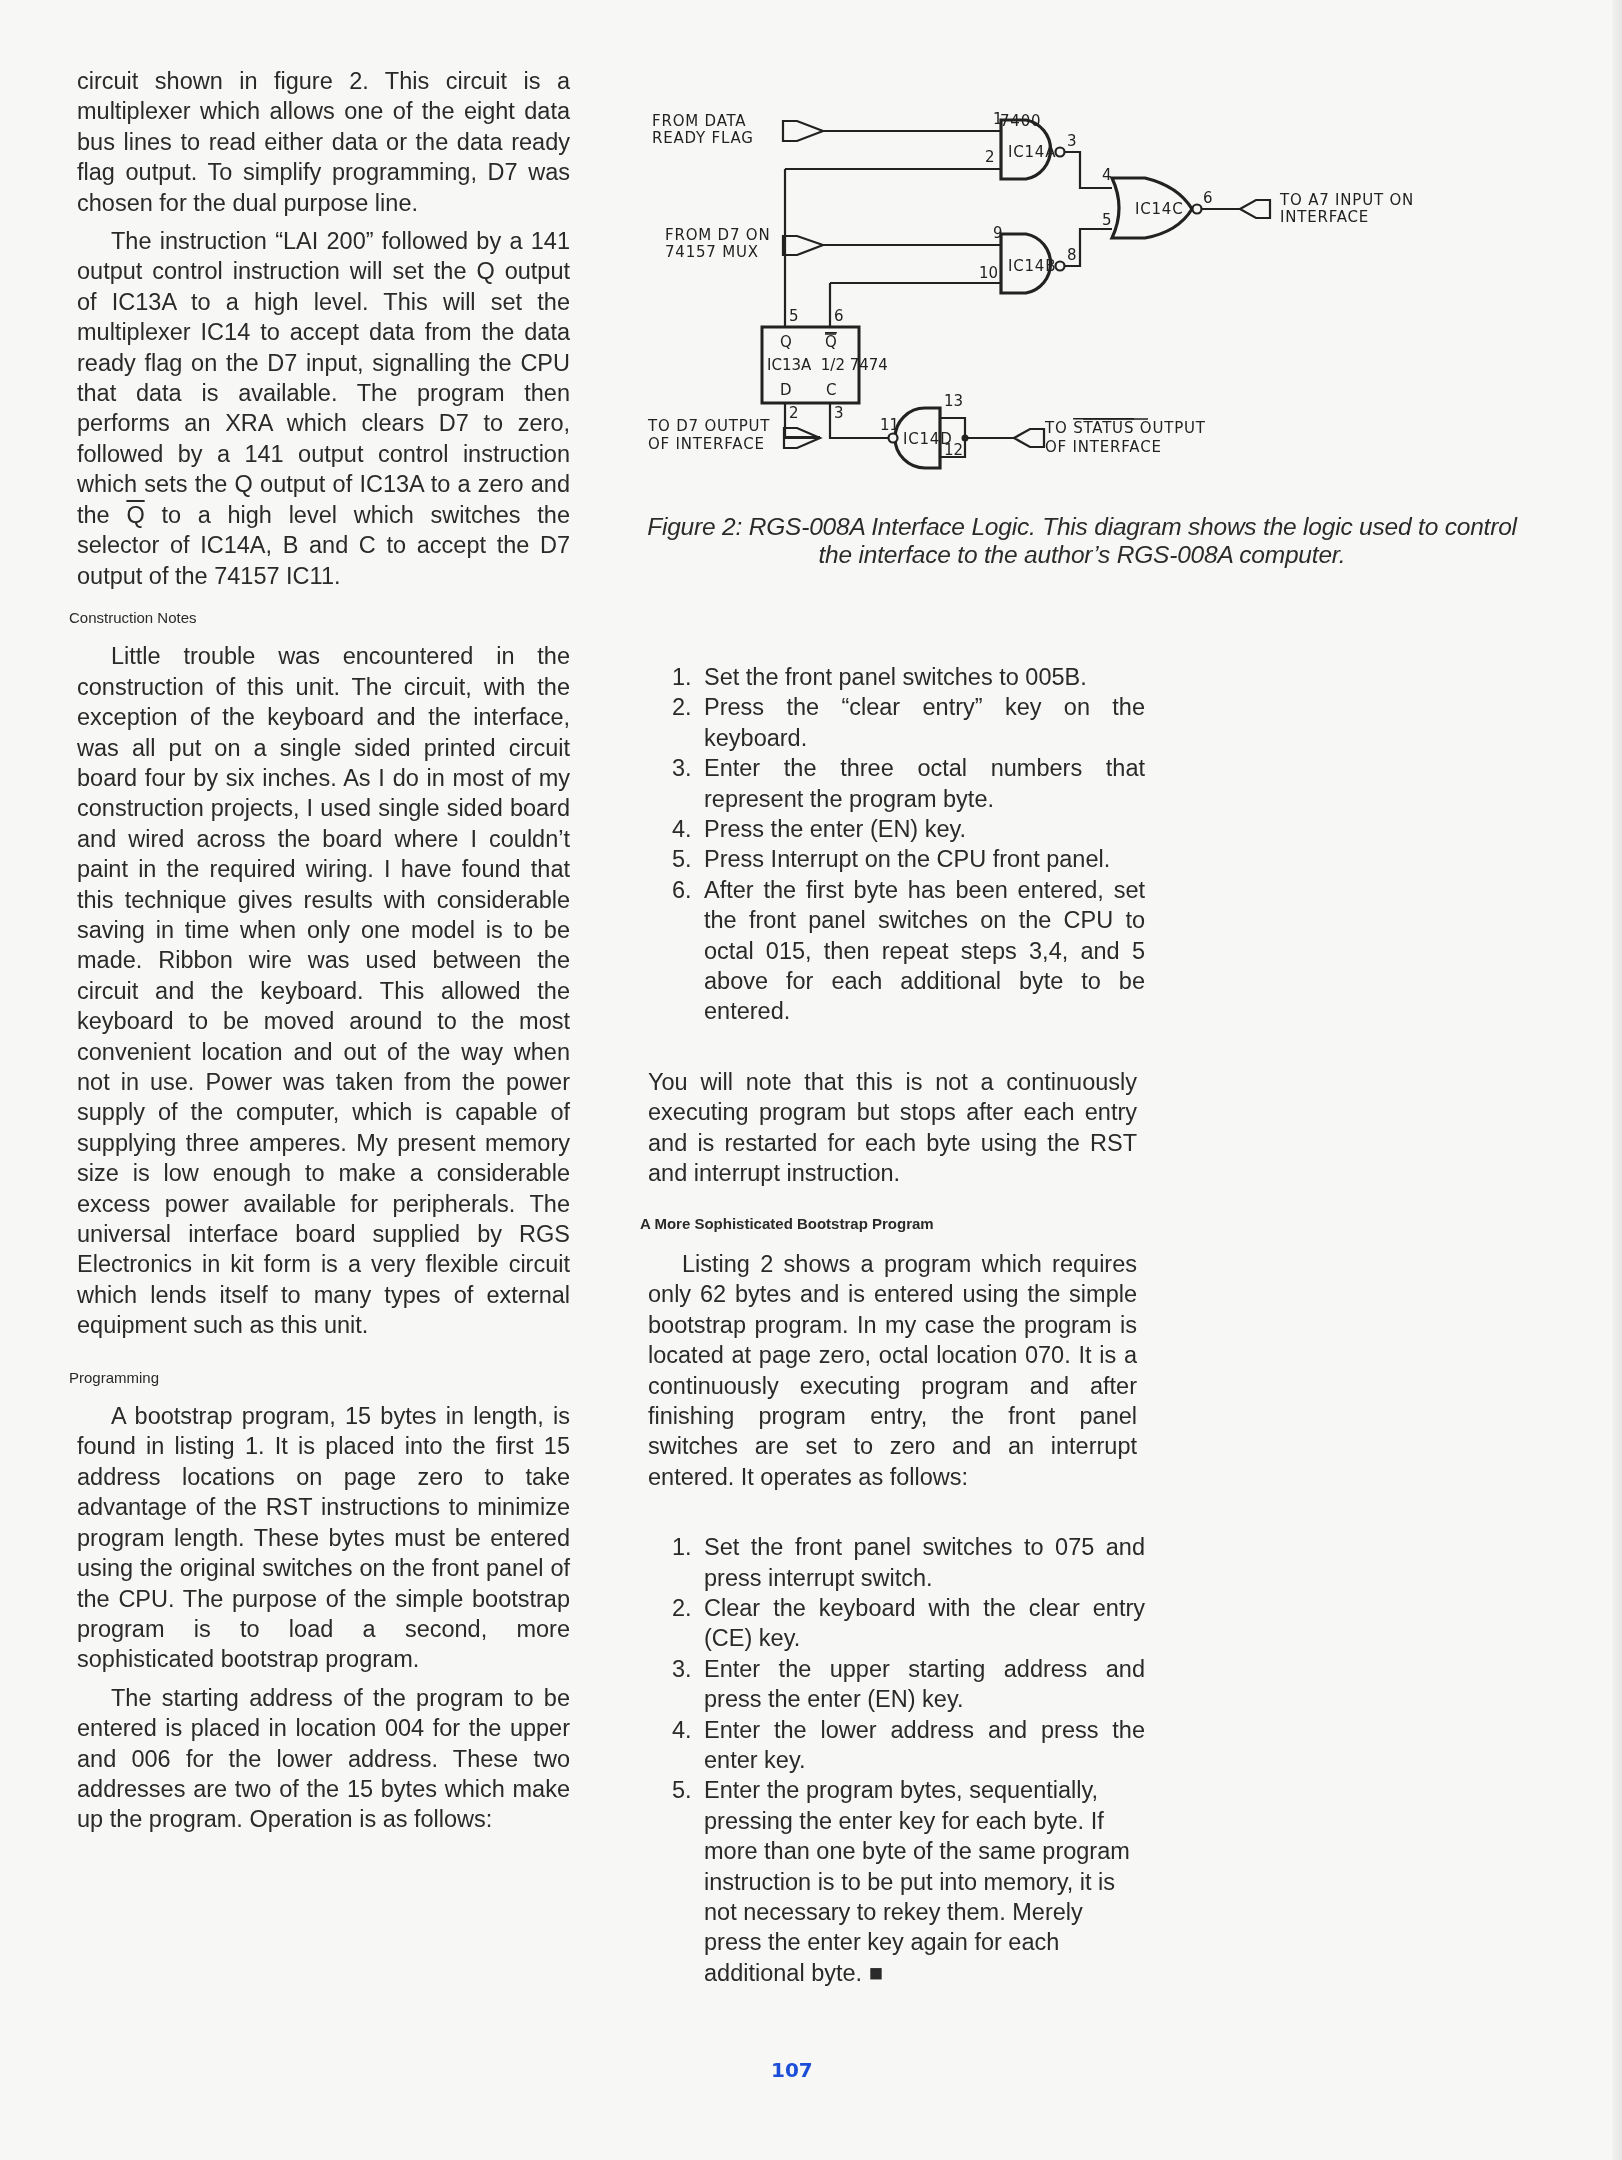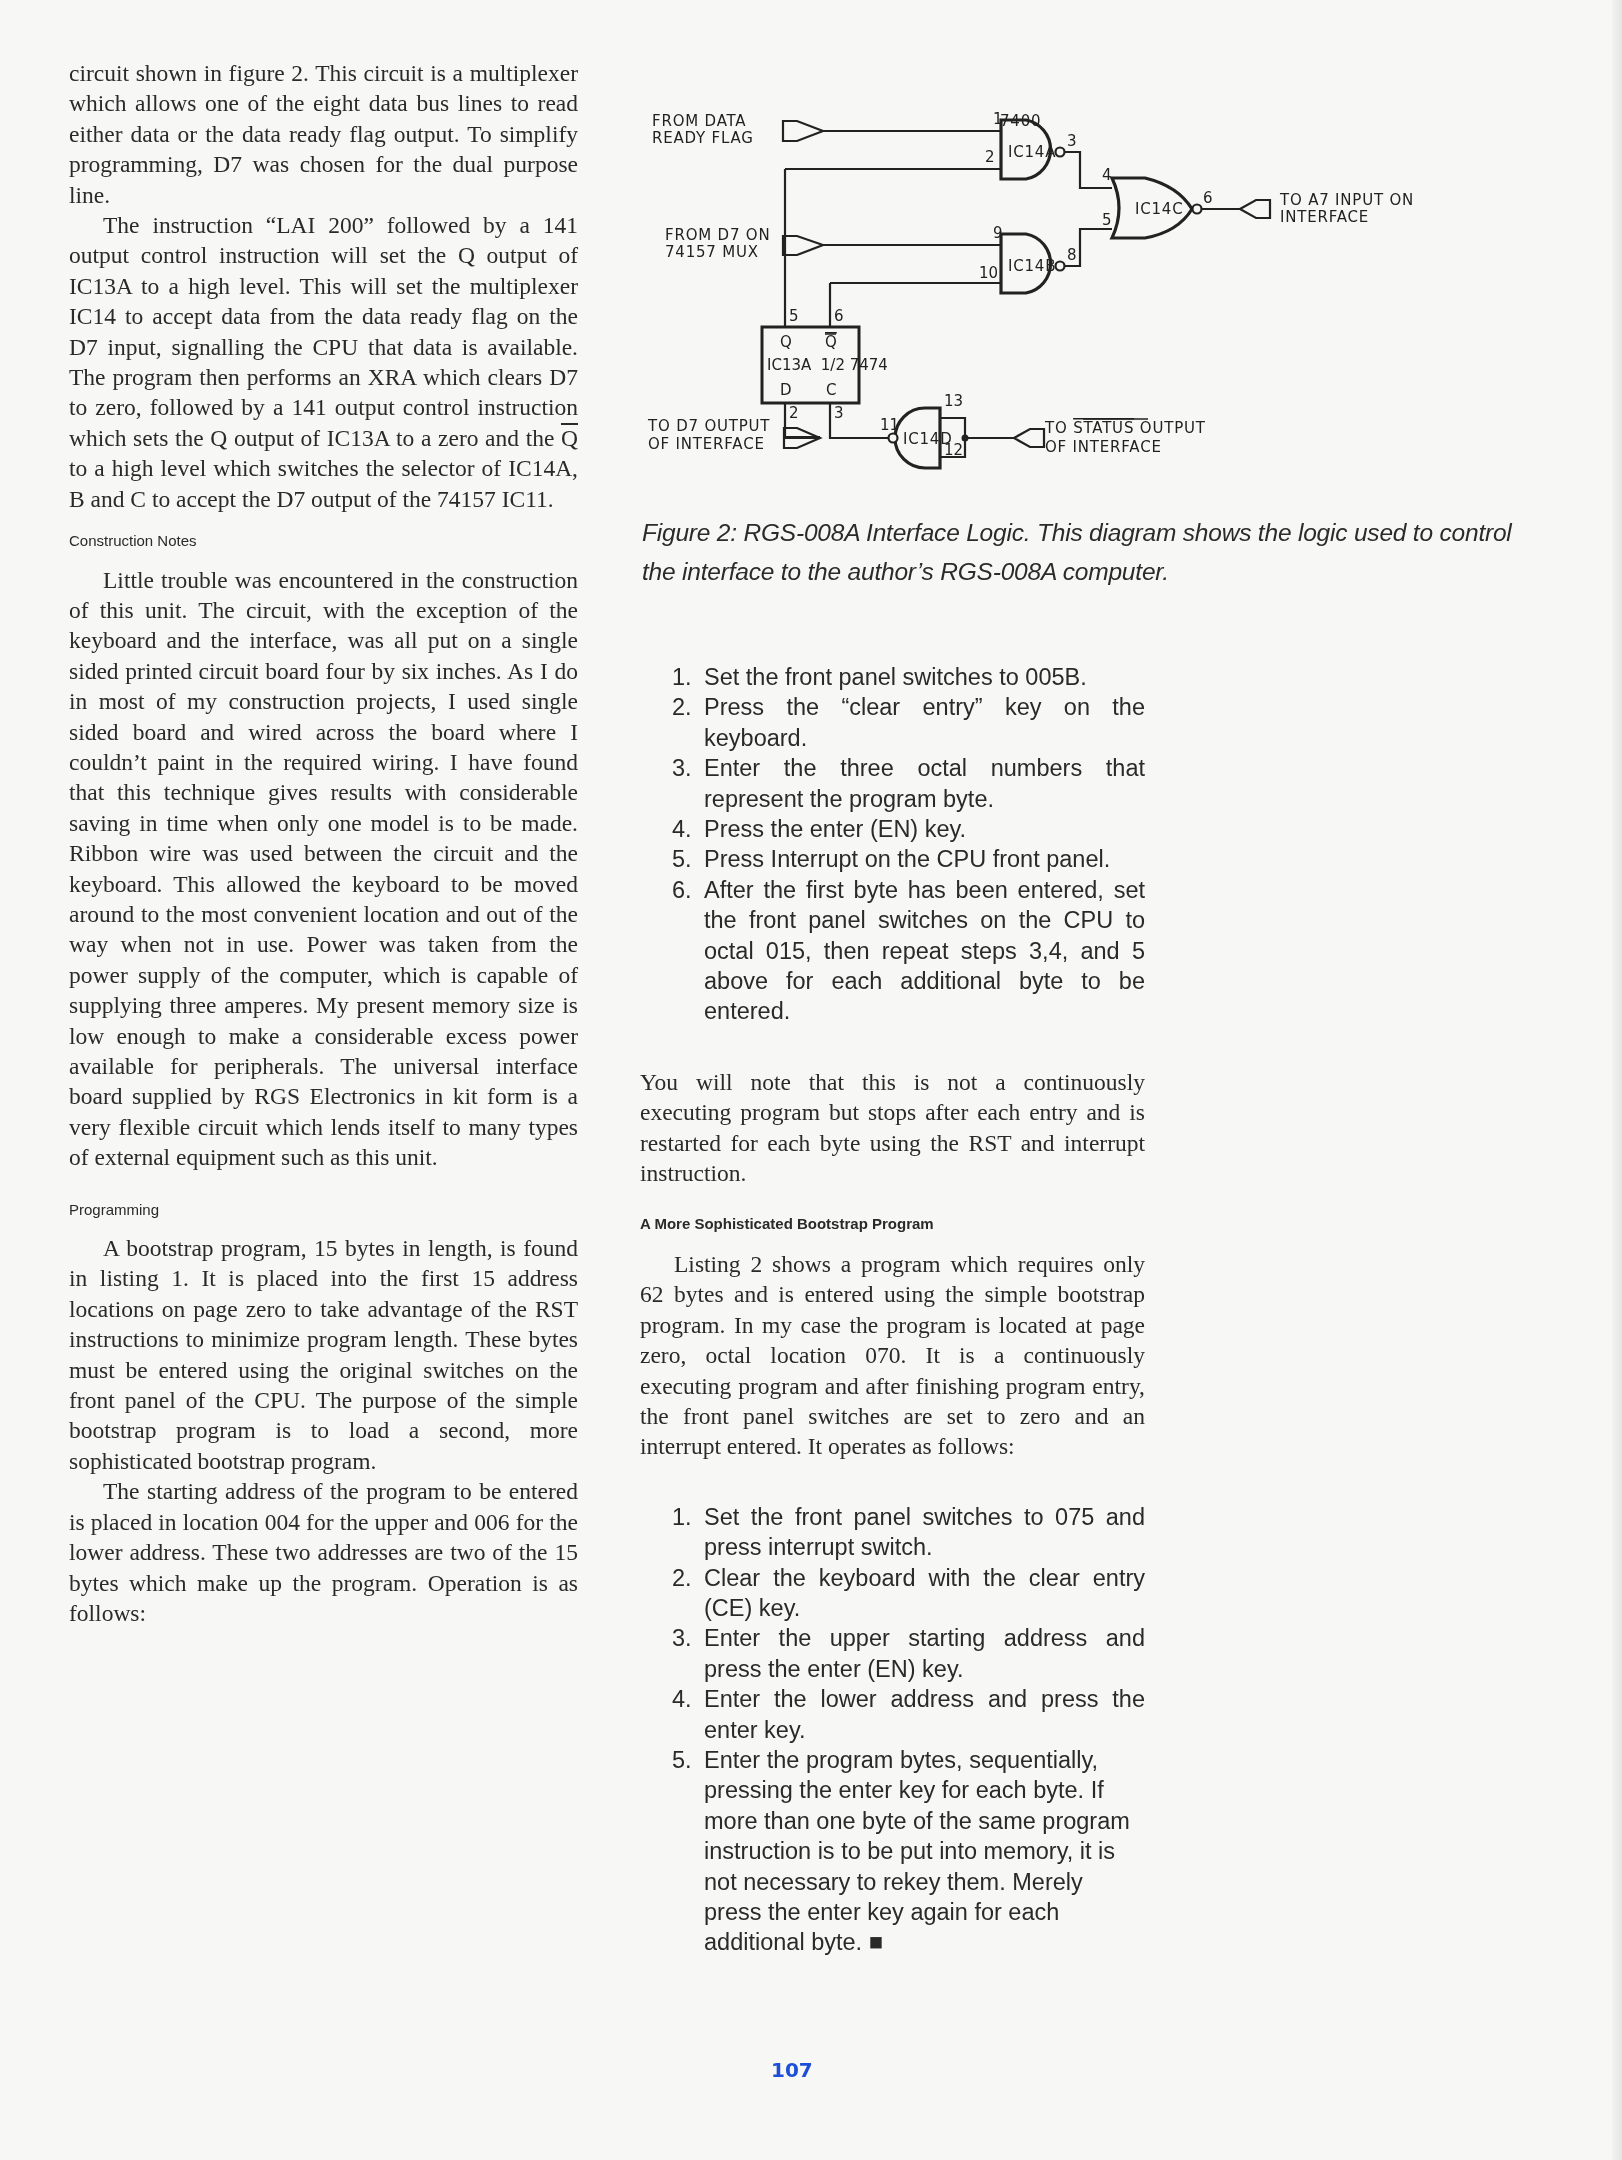--- a/index.html
+++ b/index.html
@@ -10,31 +10,32 @@
     font-family:"Liberation Sans", "DejaVu Sans", sans-serif;
   }
   .page-edge {
     position:absolute; right:0; top:0; width:10px; height:2160px;
     background:linear-gradient(to right,#f3f3f1,#e4e4e2);
   }
   .col {
     position:absolute; font-size:23.5px; line-height:30.4px;
     text-align:justify;
   }
-  .col p { margin:0;font-family:Liberation Serif, serif; }
+  .col p { margin:8px; }
   .left-col { left:69px; top:58px; width:509px; }
   .right-col { left:640px; width:505px; }
   .indent { text-indent:34px; }
   .heading { font-size:15px; margin:0; font-weight:normal; }
   .heading-bold { font-weight:bold; }
   .overline { text-decoration:overline; }
   .figure-caption {
     position:absolute; left:642px; top:513px; width:880px;
-    font-style:italic; font-size:24.5px; line-height:39px; color:#2b2b2b;
+    font-style:italic; font-size:24.5px; line-height:28px; color:#2b2b2b;
     letter-spacing:-0.2px;
+    text-align:center;
   }
   ol.steps { list-style:none; margin:0; padding:0; }
   ol.steps li { position:relative; padding-left:64px; text-align:justify; }
   ol.steps li .num { position:absolute; left:32px; width:32px; }
   .page-number {
     position:absolute; left:771px; top:2058px; font-weight:bold; font-size:20px;
     font-family:"DejaVu Sans", sans-serif; color:#1d4ed8;
   }
   svg.diagram { position:absolute; left:0; top:0; }
   svg text { font-family:"DejaVu Sans", sans-serif; fill:#222; }

